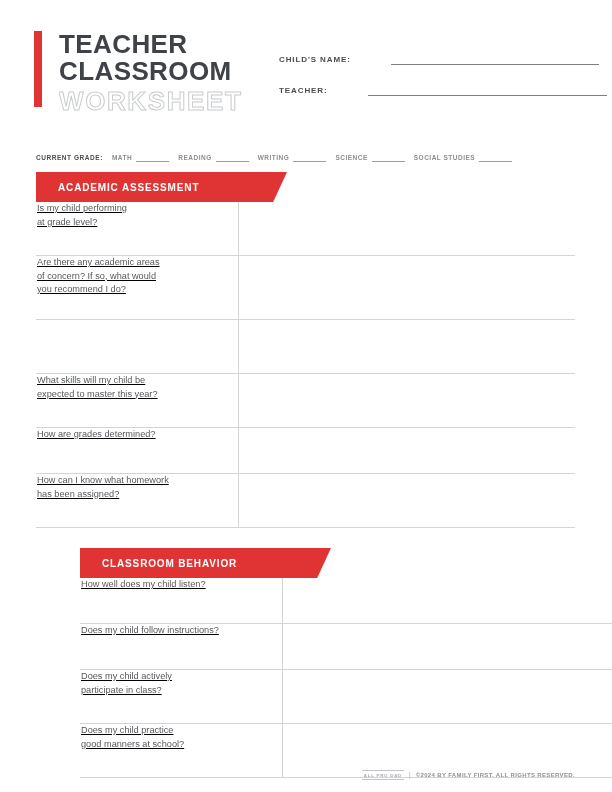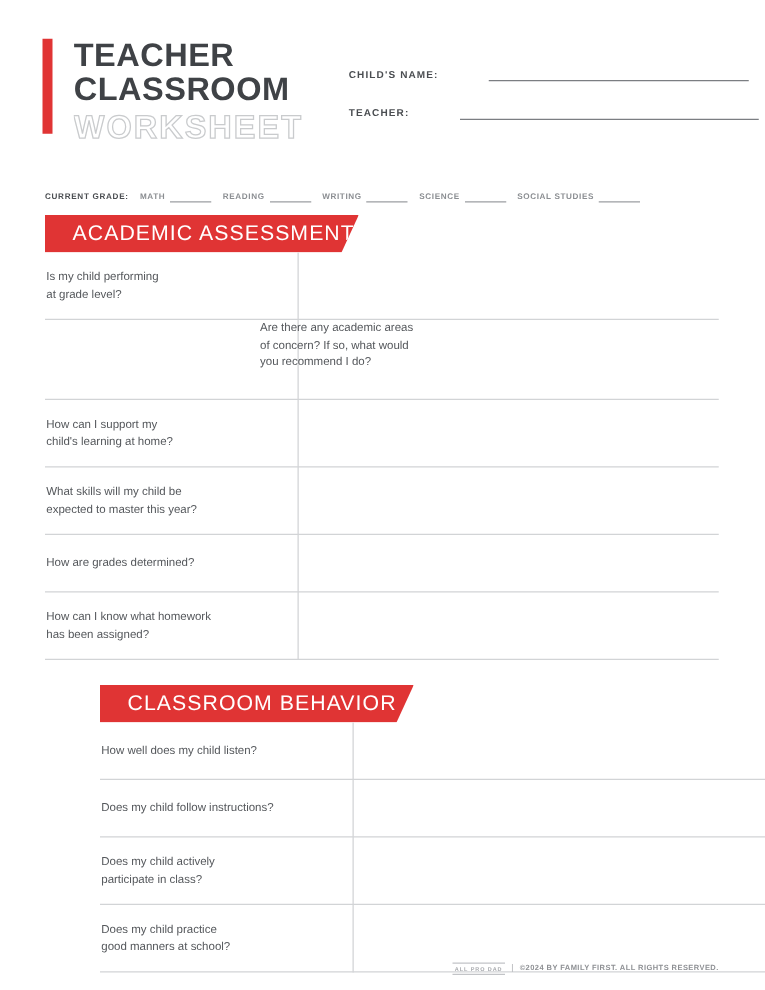--- a/index.html
+++ b/index.html
@@ -152,22 +152,22 @@
     margin-left: 36px;
     width: 251px;
     height: 30px;
     background: #e03434;
     clip-path: polygon(0 0, 100% 0, 94.5% 100%, 0 100%);
     display: flex;
     align-items: center;
   }
   .banner-title {
     color: #ffffff;
-    font-size: 17px;
-    font-weight: normal;
+    font-size: 10px;
+    font-weight: bold;
     letter-spacing: 0.85px;
     margin-left: 22px;
     white-space: nowrap;
   }
 
   .qtable {
     position: relative;
     margin-left: 36px;
     width: 539px;
   }
@@ -176,22 +176,23 @@
     left: 202px;
     top: 0;
     bottom: 0;
     width: 1px;
     background: #d2d4d6;
   }
   .qrow {
     position: relative;
     border-bottom: 1px solid #d2d4d6;
     display: flex;
-    align-items: center;
+    align-items: flex-start;
     box-sizing: border-box;
+    text-decoration: underline;
   }
   .qrow:first-child { border-top: 1px solid #d2d4d6; }
   .qrow-1line { height: 46px; }
   .qrow-2line { height: 54px; }
   .qrow-3line { height: 64px; flex-direction: column; }
   .qtext {
     width: 196px;
     padding-left: 1px;
     font-size: 9.2px;
     line-height: 13.5px;
@@ -301,22 +302,20 @@
 at grade level?</div>
           <div class="qanswer"></div>
         </div>
         <div class="qrow qrow-3line">
           <div class="qtext">Are there any academic areas
 of concern? If so, what would
 you recommend I do?</div>
           <div class="qanswer"></div>
         </div>
         <div class="qrow qrow-2line">
-          <div class="qtext">How can I support my
-child's learning at home?</div>
           <div class="qanswer"></div>
         </div>
         <div class="qrow qrow-2line">
           <div class="qtext">What skills will my child be
 expected to master this year?</div>
           <div class="qanswer"></div>
         </div>
         <div class="qrow qrow-1line">
           <div class="qtext">How are grades determined?</div>
           <div class="qanswer"></div>

